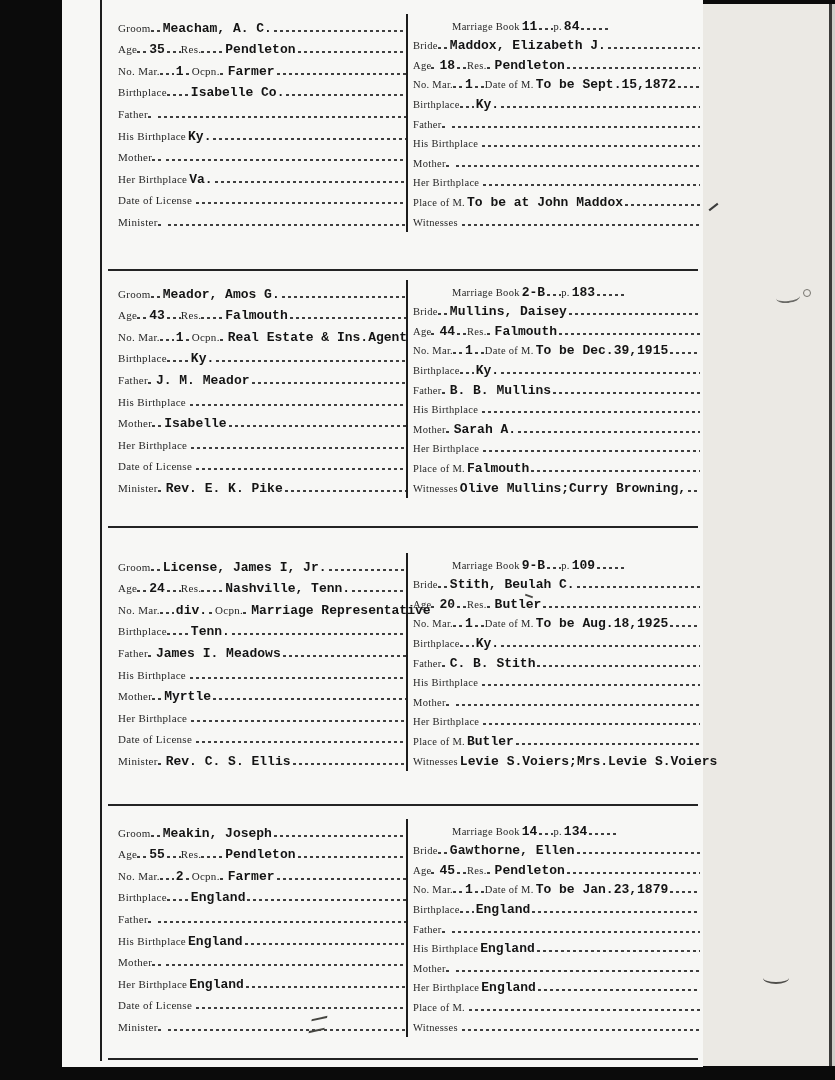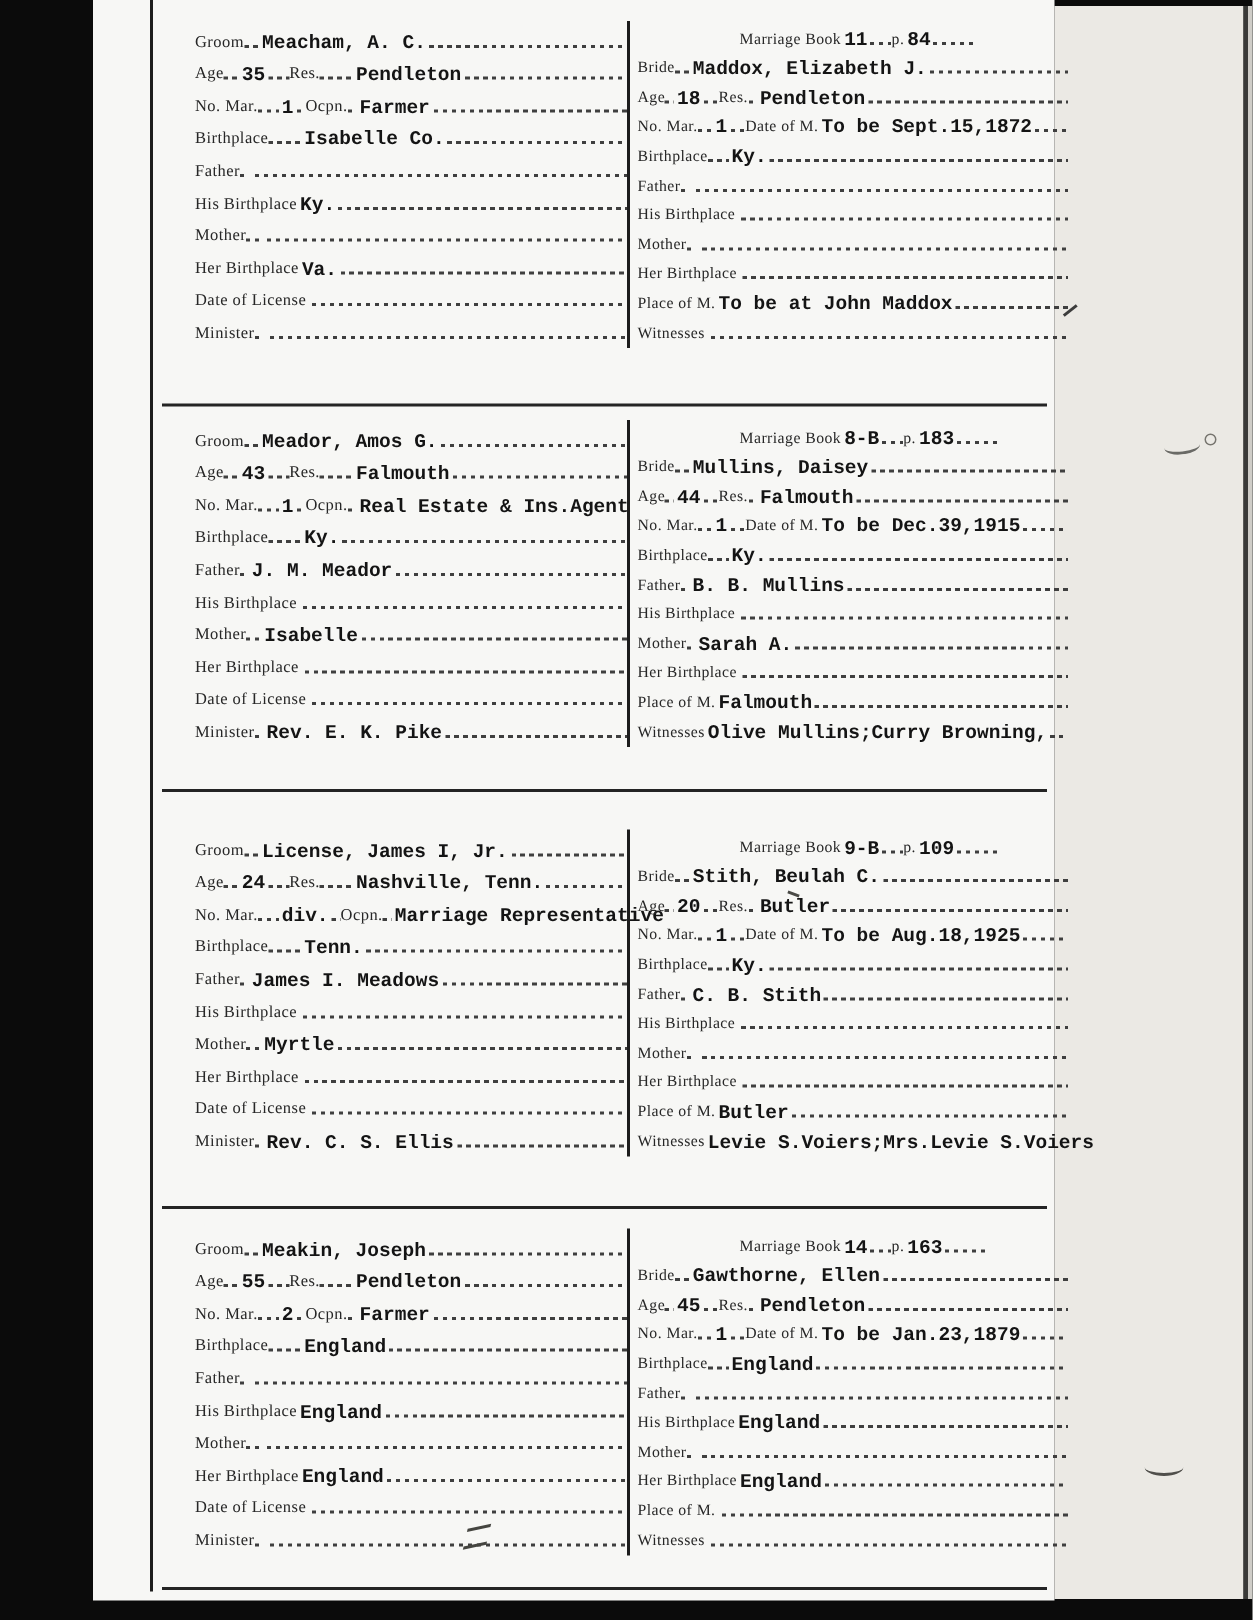--- a/index.html
+++ b/index.html
@@ -31,21 +31,21 @@
     background:#1d1d1d;
   }
   .sep{
     position:absolute;left:108px;width:590px;height:2px;background:#242424;
   }
   .sep1{top:269px}.sep2{top:526px}.sep3{top:804px}.sep4{top:1058px}
 
   
   .cards{position:absolute;left:110px;top:0;width:586px;}
   .record{
-    position:absolute;left:16px;width:586px;height:218px;
+    position:absolute;left:4px;width:586px;height:218px;
     display:grid;grid-template-columns:292px 294px;
   }
   .record:nth-of-type(1){top:14px}
   .record:nth-of-type(2){top:280px}
   .record:nth-of-type(3){top:553px}
   .record:nth-of-type(4){top:819px}
 
   .colL{--rh:21.6px;padding-left:4px;}
   .colR{--rh:19.6px;border-left:2px solid #1c1c1c;padding-left:5px;}
   .row{
@@ -61,21 +61,21 @@
     font-family:"Liberation Mono",monospace;font-weight:700;font-size:13px;
     color:#141414;margin-bottom:1px;padding:0 2px;line-height:1;
   }
   .d,.df,.dt{
     height:2px;align-self:flex-end;margin-bottom:4px;
     background:repeating-linear-gradient(90deg,#3f3f3f 0 3px,transparent 3px 6px);
   }
   .df{flex:1 1 0;min-width:0;}
   .dt{flex:0 0 30px;}
   .d6{flex:0 0 6px}.d10{flex:0 0 10px}.d14{flex:0 0 14px}.d22{flex:0 0 22px}
-  .mb-indent{margin-left:68px;}
+  .mb-indent{margin-left:39px;}
 
   
   .art{position:absolute;pointer-events:none;}
   .art-smudge{
     left:776px;top:292px;width:24px;height:9px;
     border-bottom:2px solid #6a6a66;border-radius:50%;transform:rotate(-6deg);
   }
   .art-dot{
     left:803px;top:289px;width:6px;height:6px;border:1.5px solid #77756f;
     border-radius:50%;
@@ -326,21 +326,21 @@
         <span class="lbl">Minister</span>
         <span class="d d6"></span>
         <span class="tv">Rev. E. K. Pike</span>
         <span class="df"></span>
       </div>
     </div>
 
     <div class="colR">
       <div class="row">
         <span class="lbl mb-indent">Marriage Book</span>
-        <span class="tv">8-B</span>
+        <span class="tv">2-B</span>
         <span class="d d14"></span>
         <span class="lbl">p.</span>
         <span class="tv">183</span>
         <span class="dt"></span>
       </div>
       <div class="row">
         <span class="lbl">Bride</span>
         <span class="d d10"></span>
         <span class="tv">Mullins, Daisey</span>
         <span class="df"></span>
@@ -621,21 +621,21 @@
         <span class="df"></span>
       </div>
     </div>
 
     <div class="colR">
       <div class="row">
         <span class="lbl mb-indent">Marriage Book</span>
         <span class="tv">14</span>
         <span class="d d14"></span>
         <span class="lbl">p.</span>
-        <span class="tv">163</span>
+        <span class="tv">134</span>
         <span class="dt"></span>
       </div>
       <div class="row">
         <span class="lbl">Bride</span>
         <span class="d d10"></span>
         <span class="tv">Gawthorne, Ellen</span>
         <span class="df"></span>
       </div>
       <div class="row">
         <span class="lbl">Age</span>

